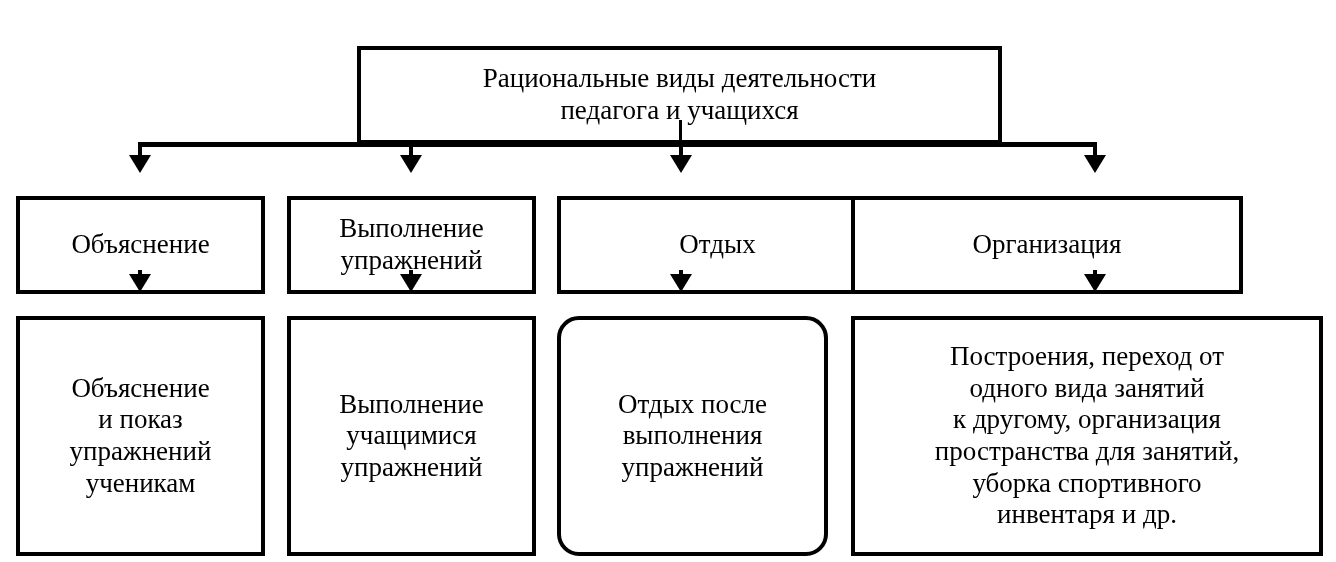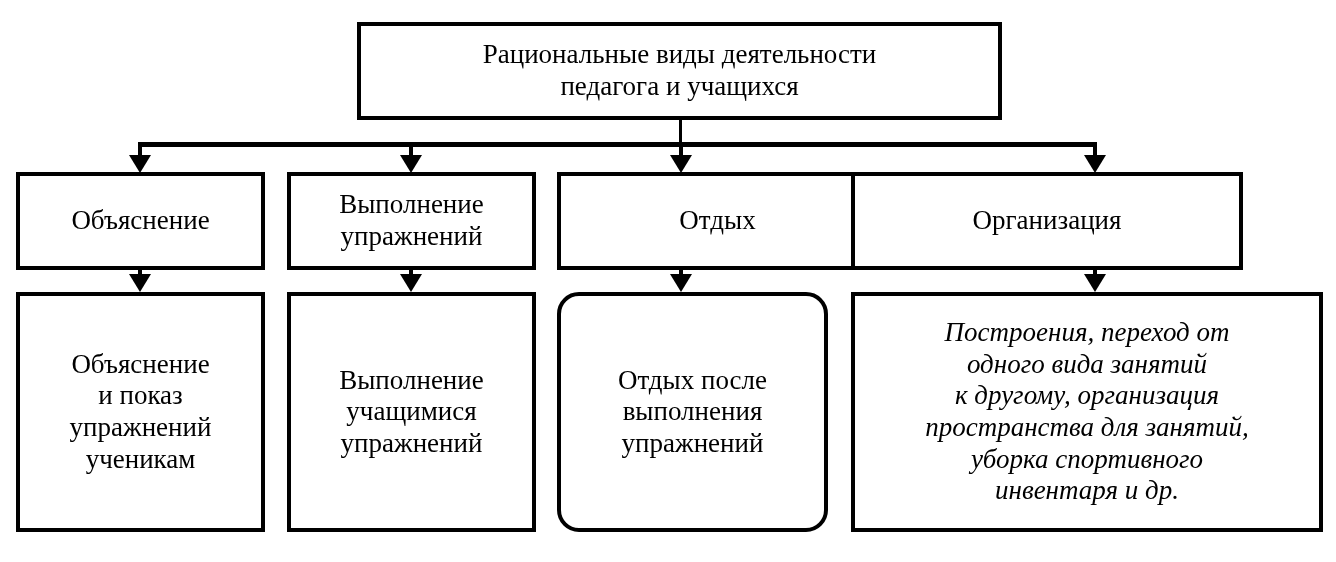--- a/index.html
+++ b/index.html
@@ -20,20 +20,21 @@
     position: absolute;
     box-sizing: border-box;
     border: 4px solid #000000;
     background: #ffffff;
     display: flex;
     align-items: center;
     justify-content: center;
     text-align: center;
     line-height: 1.17;
     white-space: pre-line;
+    margin-top: 24px;
   }
   .node-title {
     font-size: 27px;
   }
   .node-mid {
     font-size: 27px;
   }
   .node-leaf {
     font-size: 27px;
   }
@@ -126,21 +127,21 @@
 учащимися
 упражнений</span>
   </div>
 
   <div class="node node-leaf" style="left:557px; top:292px; width:271px; height:240px;border-radius:22px;">
     <span>Отдых после
 выполнения
 упражнений</span>
   </div>
 
-  <div class="node node-leaf" style="left:851px; top:292px; width:472px; height:240px;font-style:italic;">
+  <div class="node node-leaf" style="left:851px; top:292px; width:472px; height:240px;">
     <span>Построения, переход от
 одного вида занятий
 к другому, организация
 пространства для занятий,
 уборка спортивного
 инвентаря и др.</span>
   </div>
 
 </div>
 

